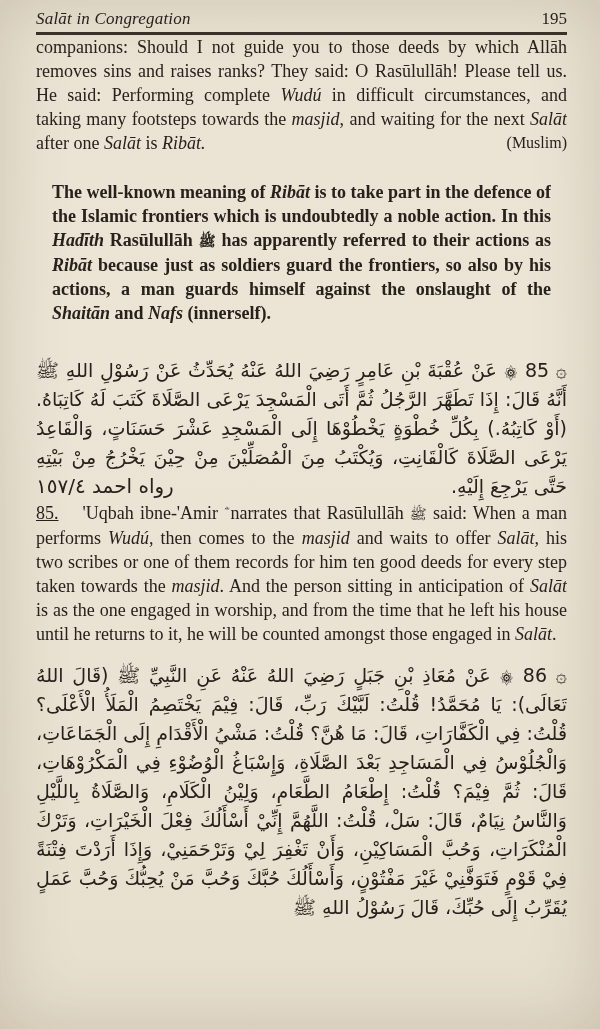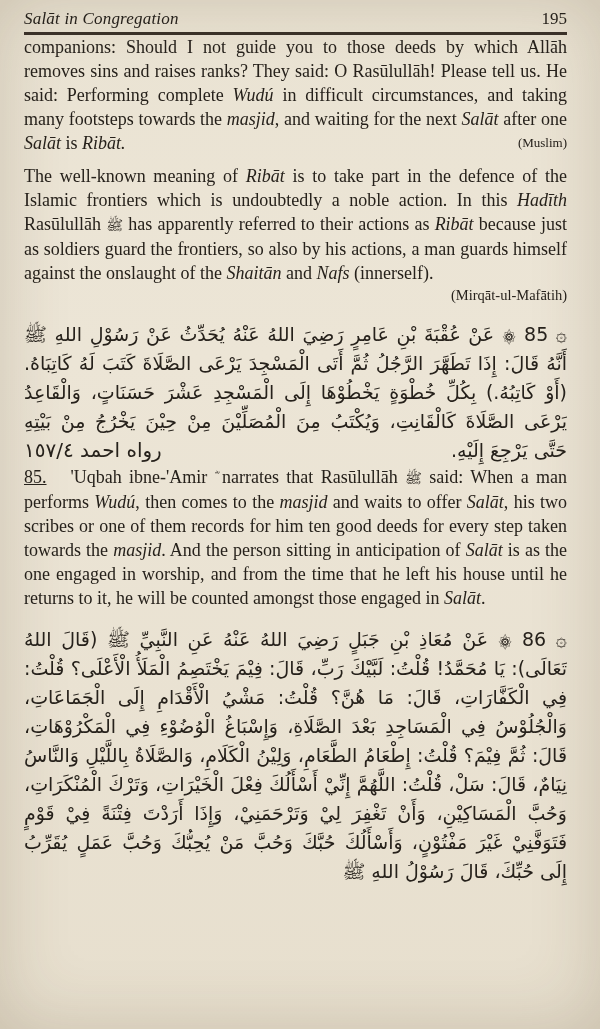--- a/index.html
+++ b/index.html
@@ -6,46 +6,46 @@
   html, body { margin: 0; padding: 0; }
   body {
     width: 600px; height: 1029px;
     background: #d8d0bf;
     font-family: "Liberation Serif", "DejaVu Serif", serif;
     color: #26211b;
     overflow: hidden;
   }
   .page {
     width: 600px; height: 1029px;
-    padding: 9px 33px 0 24px;
+    padding: 9px 33px 0 36px;
     background: linear-gradient(180deg, #eae3d3 0%, #ece5d6 35%, #e7dfce 100%);
     box-shadow: inset 0 0 70px rgba(85, 65, 35, 0.20);
     position: relative;
   }
   header.pagehead {
     display: flex; justify-content: space-between; align-items: baseline;
     font-size: 17px;
   }
   .title { font-style: italic; letter-spacing: 0.2px; }
   .pagenum { font-size: 17px; }
   .rule { height: 3px; background: #3a3128; margin-top: 3px; }
 
   p.body {
     font-size: 18px; line-height: 24px;
     text-align: justify; margin: 0; overflow: hidden;
   }
   .p1 { margin-top: 13px; }
 
-  .attr { float: right; font-size: 13px; line-height: 24px; }
+  .attr { float: right; font-size: 16px; line-height: 24px; }
   .attr-line { text-align: right; font-size: 14.5px; line-height: 20px; margin: 0; }
 
   .note { display: flex; margin-top: 9px; }
   .note-label { flex: none; width: 84px; font-size: 18px; line-height: 24px; }
   .note-body { flex: 1; }
-  .note-body p.body { margin: 0; }
+  .note-body p.body { margin: 16px; font-weight: bold; }
 
   p.arabic {
     direction: rtl;
     font-family: "DejaVu Sans", sans-serif;
     font-size: 19px; line-height: 29px;
     text-align: justify;
     margin: 15px 0 0 0;
     overflow: hidden;
   }
   .ar-ref { float: left; font-size: 20px; line-height: 29px; }
@@ -65,21 +65,20 @@
     <span class="title">Salāt in Congregation</span>
     <span class="pagenum">195</span>
   </header>
   <div class="rule"></div>
 
   <p class="body p1"><span>companions: Should I not guide you to those deeds by which Allāh removes sins and raises ranks? They said: O Rasūlullāh! Please tell us. He said: Performing complete </span><i>Wudú</i><span> in difficult circumstances, and taking many footsteps towards the </span><i>masjid</i><span>, and waiting for the next </span><i>Salāt</i><span> after one </span><i>Salāt</i><span> is </span><i>Ribāt.</i><span class="attr">(Muslim)</span></p>
 
   <div class="note">
     <div class="note-body">
       <p class="body"><span>The well-known meaning of </span><i>Ribāt</i><span> is to take part in the defence of the Islamic frontiers which is undoubtedly a noble action. In this </span><i>Hadīth</i><span> Rasūlullāh </span><span class="hon">ﷺ</span><span> has apparently referred to their actions as </span><i>Ribāt</i><span> because just as soldiers guard the frontiers, so also by his actions, a man guards himself against the onslaught of the </span><i>Shaitān</i><span> and </span><i>Nafs</i><span> (innerself).</span></p>
-      <div class="attr-line">(Mirqāt-ul-Mafātih)</div>
     </div>
   </div>
 
   <p class="arabic"><span>۞ 85 ۞ عَنْ عُقْبَةَ بْنِ عَامِرٍ رَضِيَ اللهُ عَنْهُ يُحَدِّثُ عَنْ رَسُوْلِ اللهِ ﷺ أَنَّهُ قَالَ: إِذَا تَطَهَّرَ الرَّجُلُ ثُمَّ أَتَى الْمَسْجِدَ يَرْعَى الصَّلَاةَ كَتَبَ لَهُ كَاتِبَاهُ. (أَوْ كَاتِبُهُ.) بِكُلِّ خُطْوَةٍ يَخْطُوْهَا إِلَى الْمَسْجِدِ عَشْرَ حَسَنَاتٍ، وَالْقَاعِدُ يَرْعَى الصَّلَاةَ كَالْقَانِتِ، وَيُكْتَبُ مِنَ الْمُصَلِّيْنَ مِنْ حِيْنَ يَخْرُجُ مِنْ بَيْتِهِ حَتَّى يَرْجِعَ إِلَيْهِ.</span> <span class="ar-ref">رواه احمد ١٥٧/٤</span></p>
 
   <p class="body h85"><span class="num">85.</span><span>'Uqbah ibne-'Amir</span><span class="hon">&nbsp;ؓ</span><span> narrates that Rasūlullāh </span><span class="hon">ﷺ</span><span> said: When a man performs </span><i>Wudú</i><span>, then comes to the </span><i>masjid</i><span> and waits to offer </span><i>Salāt</i><span>, his two scribes or one of them records for him ten good deeds for every step taken towards the </span><i>masjid</i><span>. And the person sitting in anticipation of </span><i>Salāt</i><span> is as the one engaged in worship, and from the time that he left his house until he returns to it, he will be counted amongst those engaged in </span><i>Salāt</i><span>.</span></p>
 
 
   <p class="arabic"><span>۞ 86 ۞ عَنْ مُعَاذِ بْنِ جَبَلٍ رَضِيَ اللهُ عَنْهُ عَنِ النَّبِيِّ ﷺ (قَالَ اللهُ تَعَالَى): يَا مُحَمَّدُ! قُلْتُ: لَبَّيْكَ رَبِّ، قَالَ: فِيْمَ يَخْتَصِمُ الْمَلَأُ الْأَعْلَى؟ قُلْتُ: فِي الْكَفَّارَاتِ، قَالَ: مَا هُنَّ؟ قُلْتُ: مَشْيُ الْأَقْدَامِ إِلَى الْجَمَاعَاتِ، وَالْجُلُوْسُ فِي الْمَسَاجِدِ بَعْدَ الصَّلَاةِ، وَإِسْبَاغُ الْوُضُوْءِ فِي الْمَكْرُوْهَاتِ، قَالَ: ثُمَّ فِيْمَ؟ قُلْتُ: إِطْعَامُ الطَّعَامِ، وَلِيْنُ الْكَلَامِ، وَالصَّلَاةُ بِاللَّيْلِ وَالنَّاسُ نِيَامٌ، قَالَ: سَلْ، قُلْتُ: اللَّهُمَّ إِنِّيْ أَسْأَلُكَ فِعْلَ الْخَيْرَاتِ، وَتَرْكَ الْمُنْكَرَاتِ، وَحُبَّ الْمَسَاكِيْنِ، وَأَنْ تَغْفِرَ لِيْ وَتَرْحَمَنِيْ، وَإِذَا أَرَدْتَ فِتْنَةً فِيْ قَوْمٍ فَتَوَفَّنِيْ غَيْرَ مَفْتُوْنٍ، وَأَسْأَلُكَ حُبَّكَ وَحُبَّ مَنْ يُحِبُّكَ وَحُبَّ عَمَلٍ يُقَرِّبُ إِلَى حُبِّكَ، قَالَ رَسُوْلُ اللهِ ﷺ</span></p>
 

